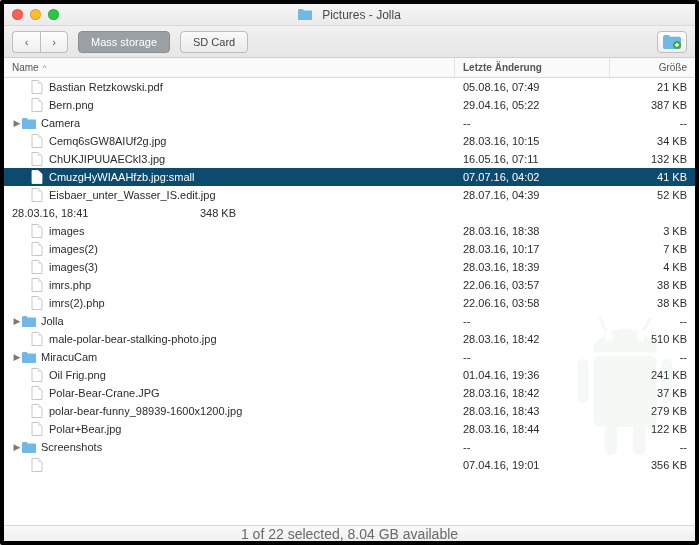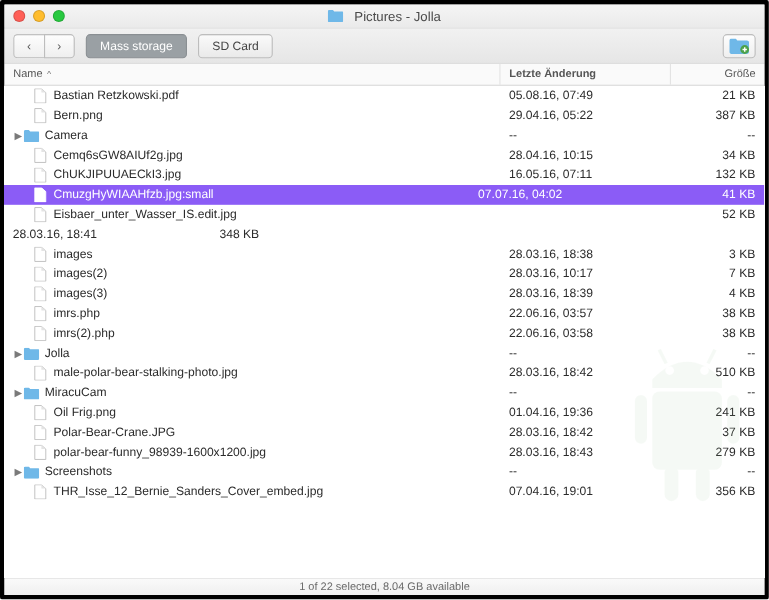--- a/index.html
+++ b/index.html
@@ -27,24 +27,24 @@
   .col-name { flex: 1 1 auto; }
   .col-date { width: 155px; font-weight: bold; }
   .col-size { width: 85px; justify-content: flex-end; }
   .sort-caret { margin-left: 4px; font-size: 8px; color: #777; }
   .file-list { flex: 1; overflow: auto; font-size: 11px; color: #2b2b2b; position: relative; background: #fff; }
   .row { display: flex; height: 18px; align-items: center; }
   .row .rn { flex: 1 1 auto; display: flex; align-items: center; padding-left: 8px; overflow: hidden; white-space: nowrap; }
   .row .rd { width: 155px; padding: 0 8px; }
   .row .rs { width: 85px; padding: 0 8px; text-align: right; }
   .disclose { width: 10px; display: inline-flex; justify-content: center; color: #7a7a7a; font-size: 9px; }
-  .row.selected { background: #8b5cf6; color: #fff; gap: 28px; }
+  .row.selected { background: #0c4a6e; color: #fff; }
   .row.selected .disclose, .row.selected .icon-file, .row.selected .icon-folder { filter: brightness(1.6); }
   .icon-file, .icon-folder { width: 14px; height: 14px; margin-right: 5px; display: inline-flex; align-items: center; justify-content: center; }
-  .statusbar { height: 16px; border-top: 1px solid #d9d9d9; background: linear-gradient(#fafafa,#efefef); font-size: 10px; color: #6a6a6a; display: flex; align-items: center; justify-content: center; }
+  .statusbar { height: 16px; border-top: 1px solid #d9d9d9; background: linear-gradient(#fafafa,#efefef); font-size: 14px; color: #6a6a6a; display: flex; align-items: center; justify-content: center; }
   .android-wm { position: absolute; right: -10px; bottom: 30px; opacity: 0.09; pointer-events: none; }
   svg { display: block; }
 </style>
 </head>
 <body>
 
 <div class="window">
 
   <div class="titlebar">
     <div class="traffic">
@@ -164,21 +164,21 @@
           <span class="disclose"></span>
           <span style="width: 8px; display: inline-block;"></span>
           <span class="icon-file">
             <svg width="12" height="14" viewBox="0 0 12 14">
               <path fill="#fff" stroke="#b9b9b9" stroke-width="0.8" d="M1 .5h6L11 4v9.5H1z"></path>
               <path fill="#e4e4e4" d="M7 .5 11 4H7z"></path>
             </svg>
           </span>
           <span>Cemq6sGW8AIUf2g.jpg</span>
         </div>
-        <div class="rd">28.04.16, 10:15</div>
+        <div class="rd">28.03.16, 10:15</div>
         <div class="rs">34 KB</div>
       </div>
       <div class="row">
         <div class="rn">
           <span class="disclose"></span>
           <span style="width: 8px; display: inline-block;"></span>
           <span class="icon-file">
             <svg width="12" height="14" viewBox="0 0 12 14">
               <path fill="#fff" stroke="#b9b9b9" stroke-width="0.8" d="M1 .5h6L11 4v9.5H1z"></path>
               <path fill="#e4e4e4" d="M7 .5 11 4H7z"></path>
@@ -209,20 +209,21 @@
           <span class="disclose"></span>
           <span style="width: 8px; display: inline-block;"></span>
           <span class="icon-file">
             <svg width="12" height="14" viewBox="0 0 12 14">
               <path fill="#fff" stroke="#b9b9b9" stroke-width="0.8" d="M1 .5h6L11 4v9.5H1z"></path>
               <path fill="#e4e4e4" d="M7 .5 11 4H7z"></path>
             </svg>
           </span>
           <span>Eisbaer_unter_Wasser_IS.edit.jpg</span>
         </div>
+        <div class="rd">28.07.16, 04:39</div>
         <div class="rs">52 KB</div>
       </div>
       <div class="row">
         <div class="rd">28.03.16, 18:41</div>
         <div class="rs">348 KB</div>
       </div>
       <div class="row">
         <div class="rn">
           <span class="disclose"></span>
           <span style="width: 8px; display: inline-block;"></span>
@@ -378,20 +379,35 @@
               <path fill="#e4e4e4" d="M7 .5 11 4H7z"></path>
             </svg>
           </span>
           <span>polar-bear-funny_98939-1600x1200.jpg</span>
         </div>
         <div class="rd">28.03.16, 18:43</div>
         <div class="rs">279 KB</div>
       </div>
       <div class="row">
         <div class="rn">
+          <span class="disclose"></span>
+          <span style="width: 8px; display: inline-block;"></span>
+          <span class="icon-file">
+            <svg width="12" height="14" viewBox="0 0 12 14">
+              <path fill="#fff" stroke="#b9b9b9" stroke-width="0.8" d="M1 .5h6L11 4v9.5H1z"></path>
+              <path fill="#e4e4e4" d="M7 .5 11 4H7z"></path>
+            </svg>
+          </span>
+          <span>Polar+Bear.jpg</span>
+        </div>
+        <div class="rd">28.03.16, 18:44</div>
+        <div class="rs">122 KB</div>
+      </div>
+      <div class="row">
+        <div class="rn">
           <span class="disclose">▶</span>
           <span class="icon-folder">
             <svg width="14" height="11" viewBox="0 0 14 11">
               <path fill="#6fb8e8" d="M0 1.5C0 .7.6 0 1.4 0h3.2l1.2 1.4H13c.6 0 1 .5 1 1.1V10c0 .6-.4 1-1 1H1c-.6 0-1-.4-1-1V1.5z"></path>
             </svg>
           </span>
           <span>Screenshots</span>
         </div>
         <div class="rd">--</div>
         <div class="rs">--</div>
@@ -399,21 +415,20 @@
       <div class="row">
         <div class="rn">
           <span class="disclose"></span>
           <span style="width: 8px; display: inline-block;"></span>
           <span class="icon-file">
             <svg width="12" height="14" viewBox="0 0 12 14">
               <path fill="#fff" stroke="#b9b9b9" stroke-width="0.8" d="M1 .5h6L11 4v9.5H1z"></path>
               <path fill="#e4e4e4" d="M7 .5 11 4H7z"></path>
             </svg>
           </span>
-          <span>THR_Isse_12_Bernie_Sanders_Cover_embed.jpg</span>
         </div>
         <div class="rd">07.04.16, 19:01</div>
         <div class="rs">356 KB</div>
       </div>
     </div>
 
   <div class="statusbar">
     <span>1 of 22 selected, 8.04 GB available</span>
   </div>
 

